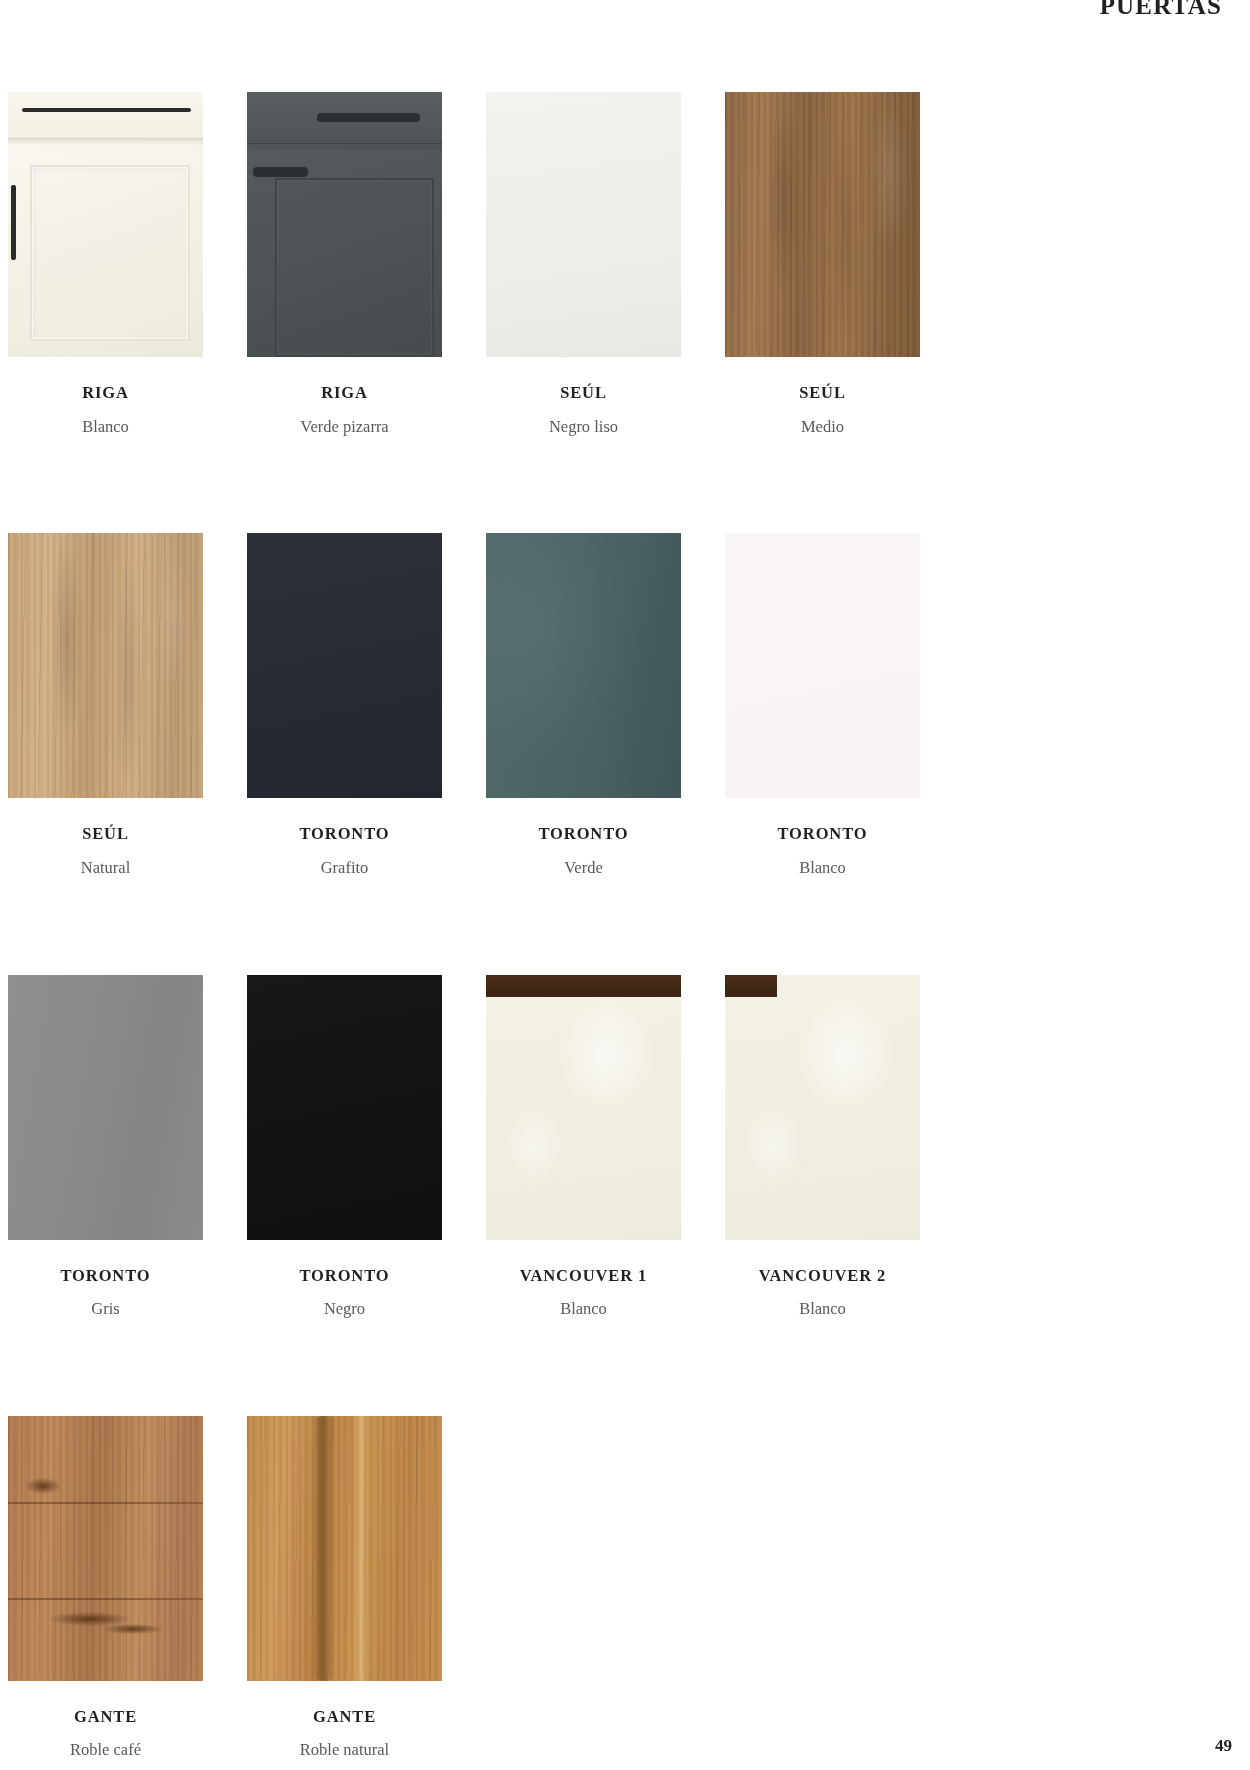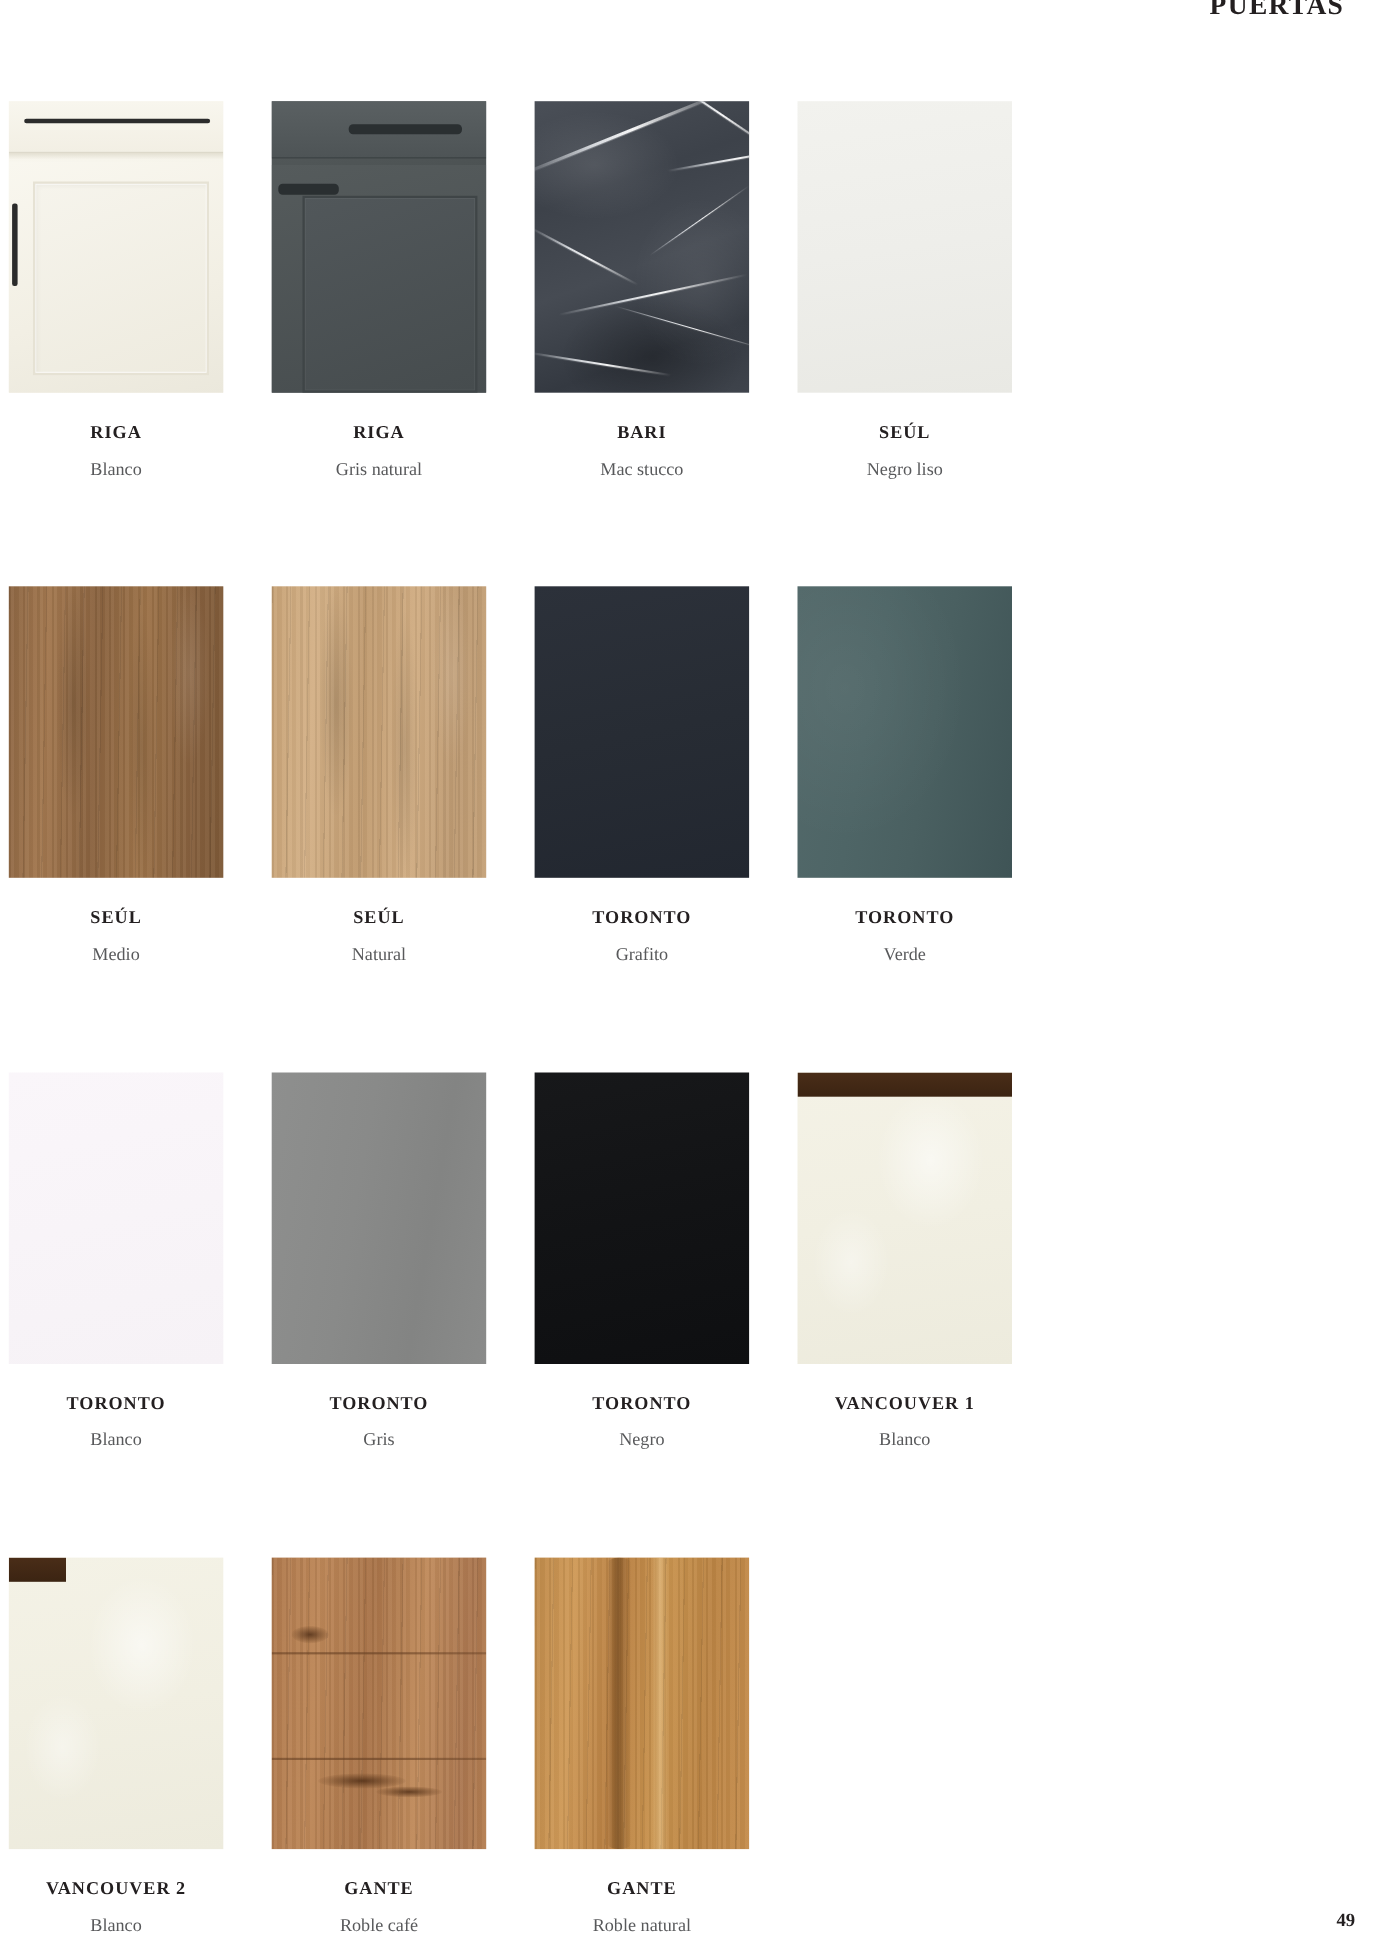--- a/index.html
+++ b/index.html
@@ -327,40 +327,24 @@
     <div class="cell">
       <div class="swatch riga-gris">
         <div class="drawer"></div>
         <div class="door">
           <div class="handle-h"></div>
           <div class="door-panel"></div>
         </div>
       </div>
       <div class="caption">
         <div class="caption-name">RIGA</div>
-        <div class="caption-finish">Gris natural</div>
-      </div>
-    </div>
-
-    <div class="cell">
-      <div class="swatch bari">
-        <div class="vein v1"></div>
-        <div class="vein v2"></div>
-        <div class="vein v3"></div>
-        <div class="vein v4"></div>
-        <div class="vein v5"></div>
-        <div class="vein v6"></div>
-        <div class="vein v7"></div>
-        <div class="vein v8"></div>
-      </div>
-      <div class="caption">
-        <div class="caption-name">BARI</div>
-        <div class="caption-finish">Mac stucco</div>
-      </div>
-    </div>
+        <div class="caption-finish">Verde pizarra</div>
+      </div>
+    </div>
+
 
 
     <div class="cell">
       <div class="swatch seul-blanco"></div>
       <div class="caption">
         <div class="caption-name">SEÚL</div>
         <div class="caption-finish">Negro liso</div>
       </div>
     </div>
 

